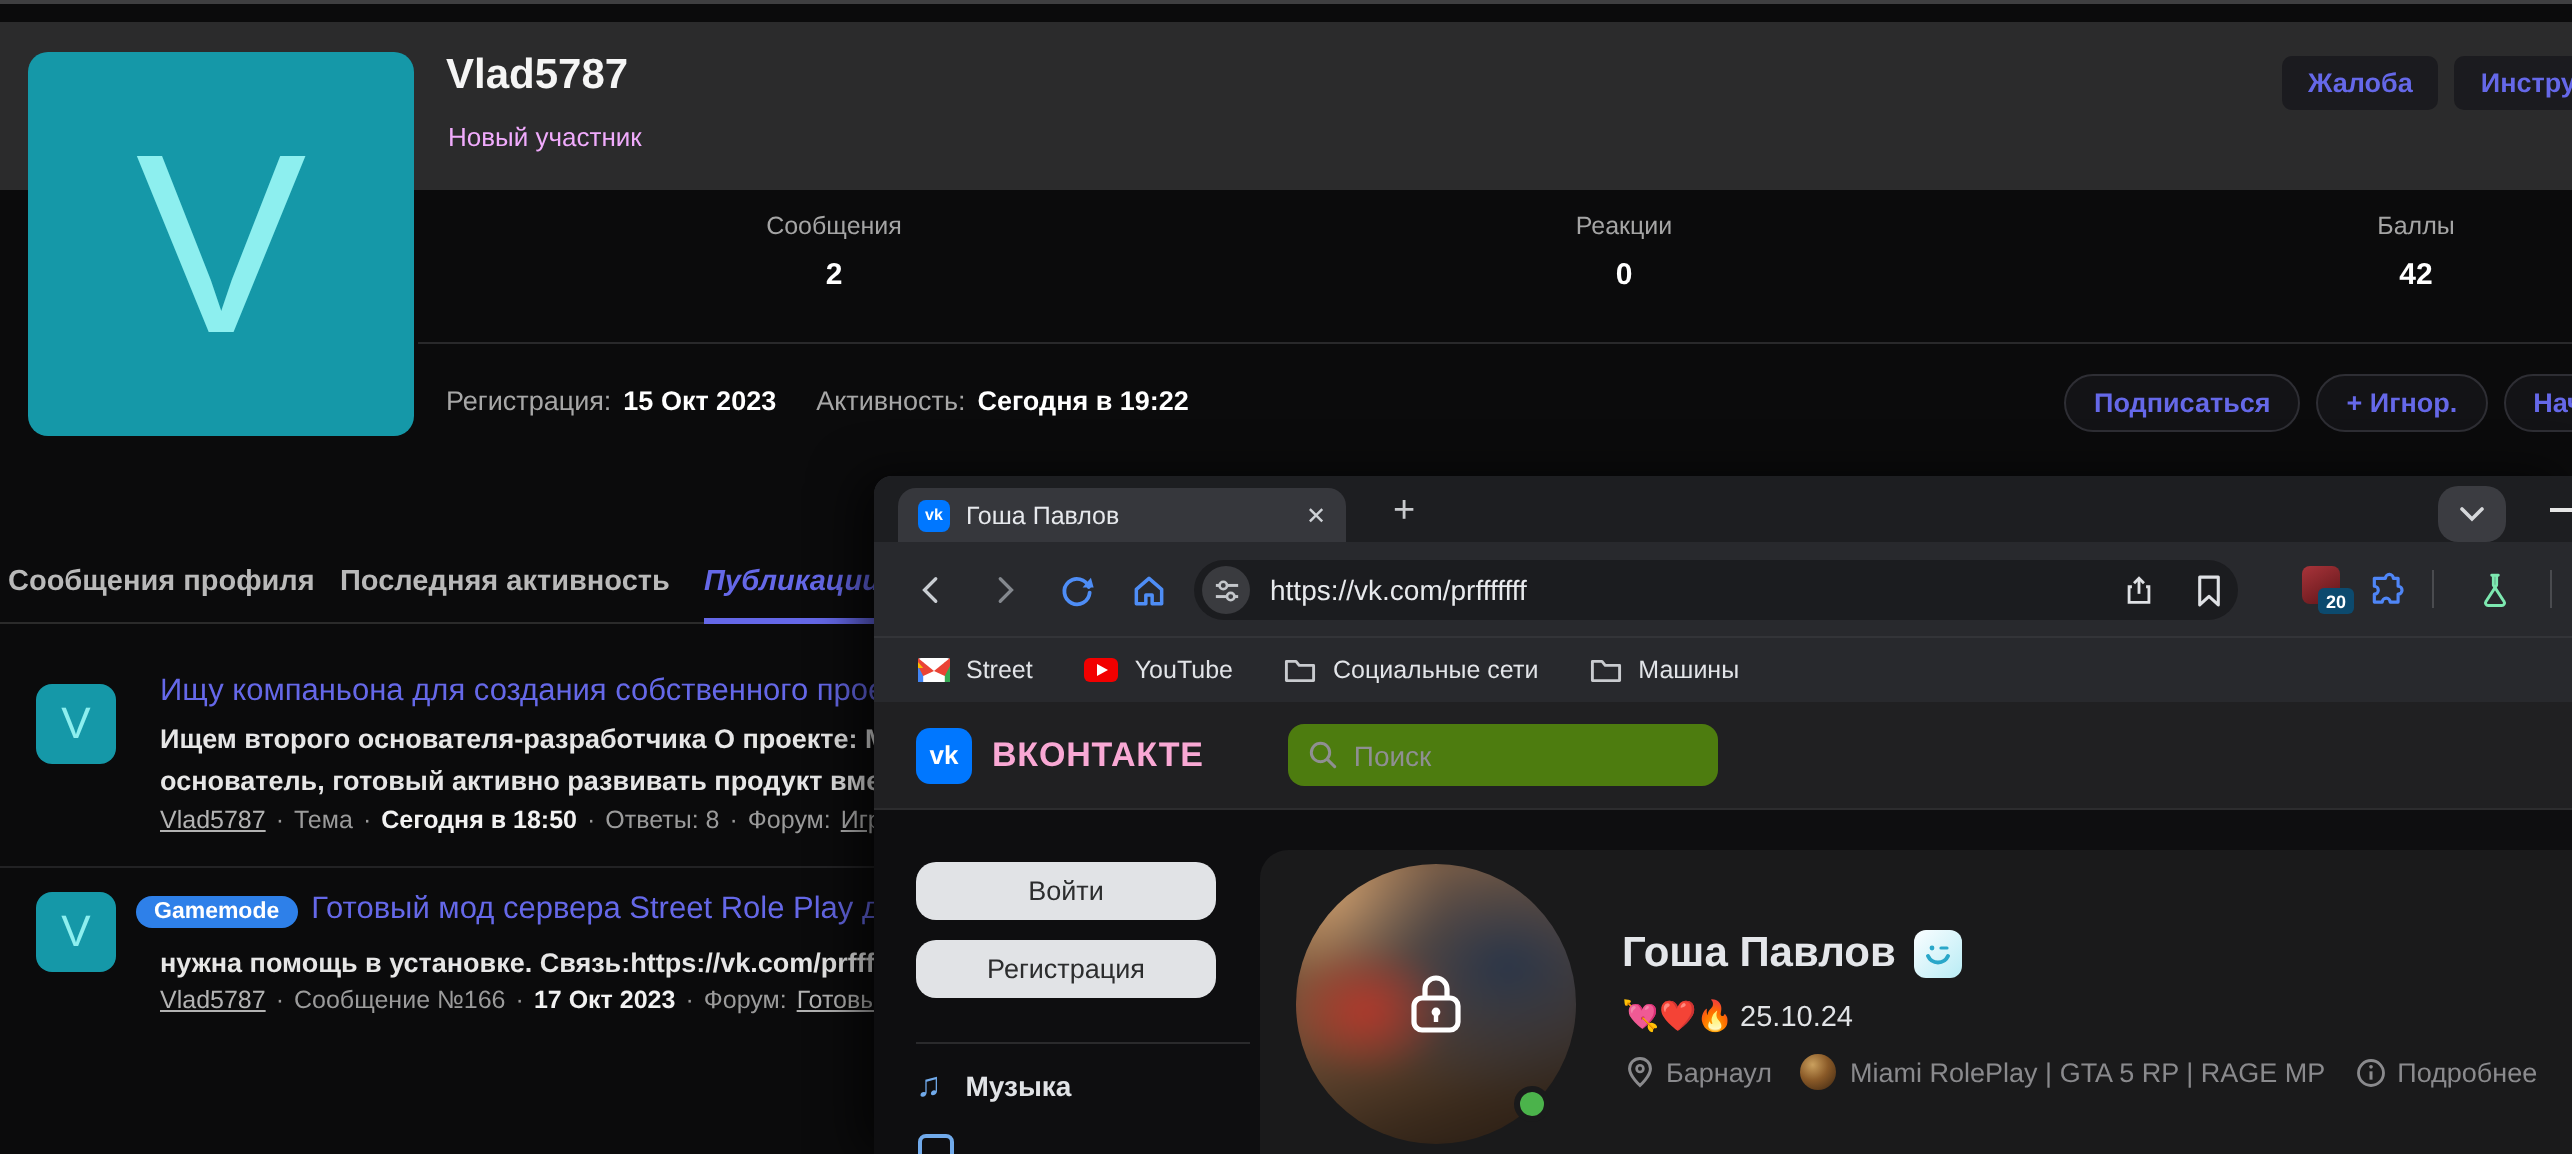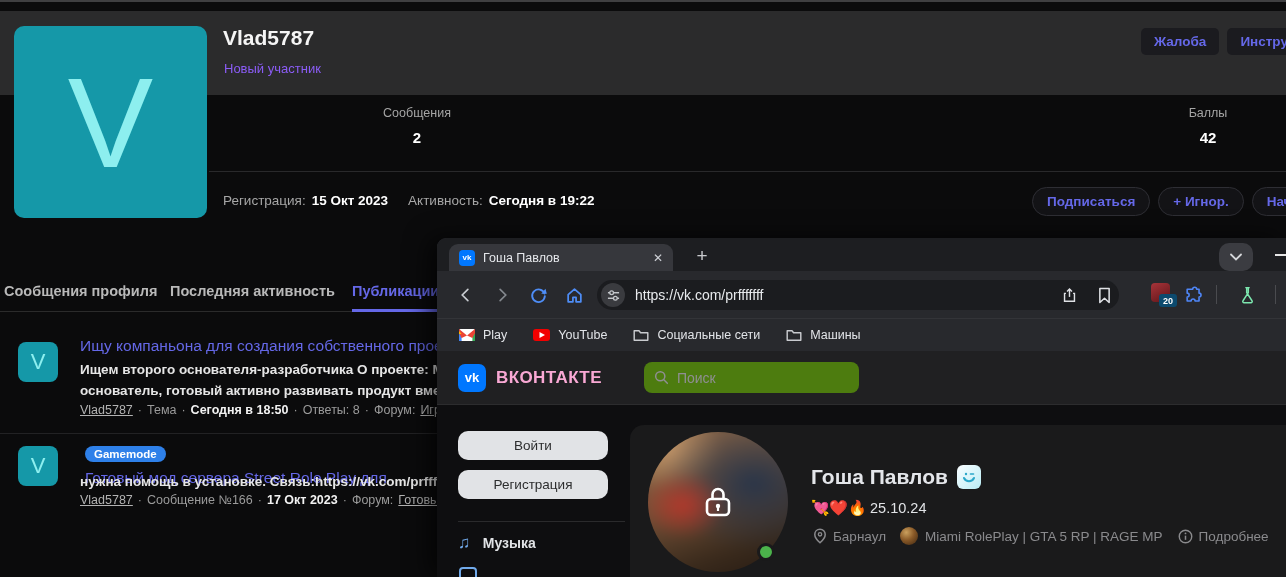--- a/index.html
+++ b/index.html
@@ -7,46 +7,46 @@
   body { font-family:"Liberation Sans","DejaVu Sans",sans-serif; }
   .screen { position:relative; width:1286px; height:577px; overflow:hidden; background:#0b0b0c; }
   .abs { position:absolute; }
 
   
   .f-topline { left:0; top:0; width:1286px; height:2px; background:#3f3f41; }
   .f-band { left:0; top:11px; width:1286px; height:84px; background:#2b2b2c; }
   .f-avatar { left:14px; top:26px; width:193px; height:192px; background:#1598a8; border-radius:10px;
               display:flex; align-items:center; justify-content:center; color:#8defef; font-size:128px; z-index:2; }
   .f-username { left:223px; top:26px; font-size:21px; font-weight:bold; color:#f5f5f5; }
-  .f-role { left:224px; top:61px; font-size:13px; color:#8b5cf6; }
+  .f-role { left:224px; top:61px; font-size:13px; color:#f0abfc; }
   .f-actions-top { left:1141px; top:28px; display:flex; gap:8px; }
   .f-pill-sq { background:#1b1b1f; border-radius:5px; padding:6px 13px; color:#6568e8; font-size:13.5px; font-weight:bold; white-space:nowrap; }
   .f-stat { top:106px; width:140px; text-align:center; }
   .f-stat .lab { font-size:12.5px; color:#a5a5a5; }
   .f-stat .val { font-size:15px; font-weight:bold; color:#fff; margin-top:9px; }
   .f-stat.s1 { left:347px; } .f-stat.s2 { left:742px; } .f-stat.s3 { left:1138px; }
   .f-divider { left:209px; top:171px; width:1077px; height:1px; background:#29292b; }
   .f-regrow { left:223px; top:193px; font-size:13.5px; white-space:nowrap; display:flex; gap:6px; align-items:center; }
   .f-regrow .lab { color:#a7a7a7; } .f-regrow .val { color:#fff; font-weight:bold; }
   .f-regrow .gap { width:8px; }
   .f-actions-bottom { left:1032px; top:187px; display:flex; gap:8px; }
   .f-pill-rnd { background:#131316; border:1px solid #2e2e34; border-radius:16px; padding:6px 14px;
                 color:#6568e8; font-size:13.5px; font-weight:bold; white-space:nowrap; }
   .f-tabs { left:0; top:270px; width:1286px; height:42px; border-bottom:1px solid #2b2b2b; }
   .f-tab { position:absolute; top:0; height:42px; padding-top:13px; font-size:14.5px; font-weight:bold; color:#b9b9b9; white-space:nowrap; }
   .f-tab.t1 { left:4px; } .f-tab.t2 { left:170px; } .f-tab.t3 { left:352px; }
-  .f-tab.active { color:#6568e8; border-bottom:3px solid #6568e8; }
+  .f-tab.active { color:#6568e8; border-bottom:3px solid #6568e8;font-style:italic; }
   .f-post { left:0; width:1286px; }
   .f-post.p1 { top:334px; height:100px; } .f-post.p2 { top:443px; height:92px; }
   .f-post .pa { position:absolute; left:18px; width:40px; height:40px; background:#1598a8; border-radius:8px;
                 display:flex; align-items:center; justify-content:center; color:#8defef; font-size:22px; }
   .p1 .pa { top:8px; } .p2 .pa { top:3px; }
   .p-title { position:absolute; left:80px; font-size:15.5px; color:#6568e8; white-space:nowrap; }
   .p1 .p-title { top:3px; }
-  .p2 .titlerow { position:absolute; left:85px; top:3px; display:flex; align-items:flex-start; gap:7px; white-space:nowrap;flex-direction:column; }
+  .p2 .titlerow { position:absolute; left:68px; top:3px; display:flex; align-items:flex-end; gap:7px; white-space:nowrap; }
   .p-badge { background:#2e80e9; color:#fff; font-size:11.5px; font-weight:bold; border-radius:10px; padding:2px 9px; }
   .p-body { position:absolute; left:80px; font-size:13.5px; font-weight:bold; color:#e6e6e6; line-height:21px; white-space:nowrap; }
   .p1 .p-body { top:25px; } .p2 .p-body { top:28px; }
   .p-meta { position:absolute; left:80px; font-size:12.5px; color:#9b9b9b; white-space:nowrap; display:flex; gap:5px; align-items:baseline; }
   .p1 .p-meta { top:69px; } .p2 .p-meta { top:50px; }
   .p-meta .lnk { color:#b3b3b3; text-decoration:underline; }
   .p-meta .strong { color:#f2f2f2; font-weight:bold; }
   .f-postdiv { left:0; top:433px; width:1286px; height:1px; background:#222224; }
 
   
@@ -149,20 +149,24 @@
 
   <div class="abs f-actions-top">
     <div class="f-pill-sq">Жалоба</div>
     <div class="f-pill-sq">Инструменты</div>
   </div>
 
   <div class="abs f-stat s1">
     <div class="lab">Сообщения</div>
     <div class="val">2</div>
   </div>
+  <div class="abs f-stat s2">
+    <div class="lab">Реакции</div>
+    <div class="val">0</div>
+  </div>
   <div class="abs f-stat s3">
     <div class="lab">Баллы</div>
     <div class="val">42</div>
   </div>
   <div class="abs f-divider"></div>
 
   <div class="abs f-regrow">
     <span class="lab">Регистрация:</span>
     <span class="val">15 Окт 2023</span>
     <span class="gap"></span>
@@ -310,21 +314,21 @@
     <div class="bookmarks">
       <div class="bm">
         <svg width="16" height="12" viewBox="0 0 16 12">
           <rect x="0" y="0" width="16" height="12" rx="1.5" fill="#ffffff"></rect>
           <rect x="0" y="2" width="2.6" height="10" fill="#4285F4"></rect>
           <rect x="13.4" y="2" width="2.6" height="10" fill="#34A853"></rect>
           <polygon points="0,0 8,6.5 2.6,9 0,4" fill="#EA4335"></polygon>
           <polygon points="16,0 8,6.5 13.4,9 16,4" fill="#EA4335"></polygon>
           <polygon points="0,2 0,5 2.6,5" fill="#FBBC04"></polygon>
         </svg>
-        <span>Play</span>
+        <span>Street</span>
       </div>
       <div class="bm">
         <svg width="17" height="12" viewBox="0 0 17 12">
           <rect x="0" y="0" width="17" height="12" rx="3" fill="#f20000"></rect>
           <polygon points="6.5,3 12,6 6.5,9" fill="#ffffff"></polygon>
         </svg>
         <span>YouTube</span>
       </div>
       <div class="bm">
         <svg width="16" height="13" viewBox="0 0 20 16">

